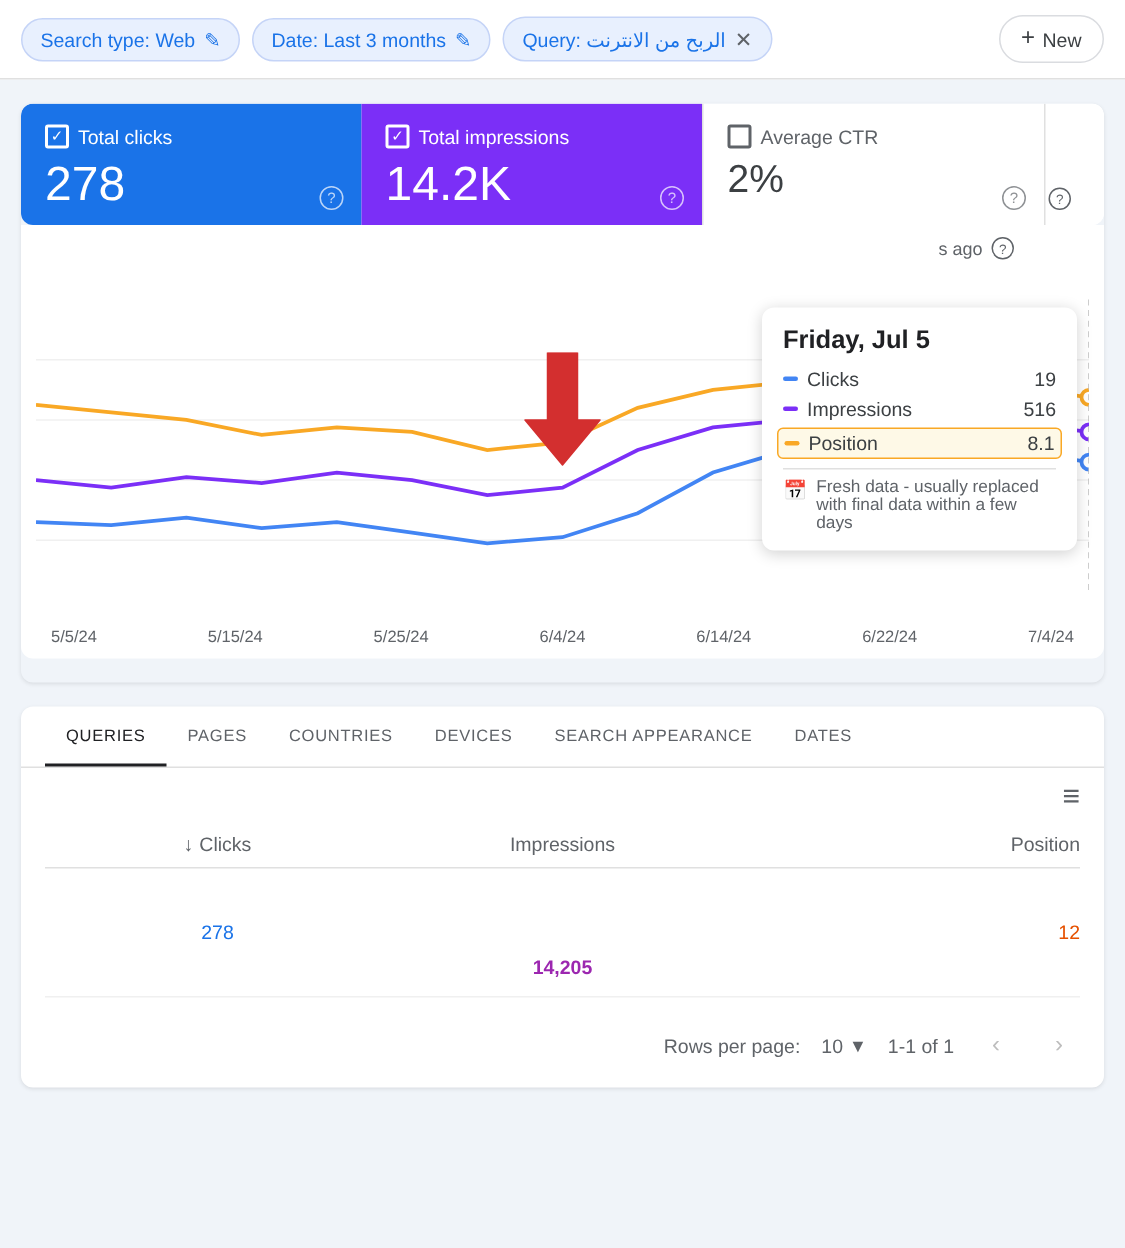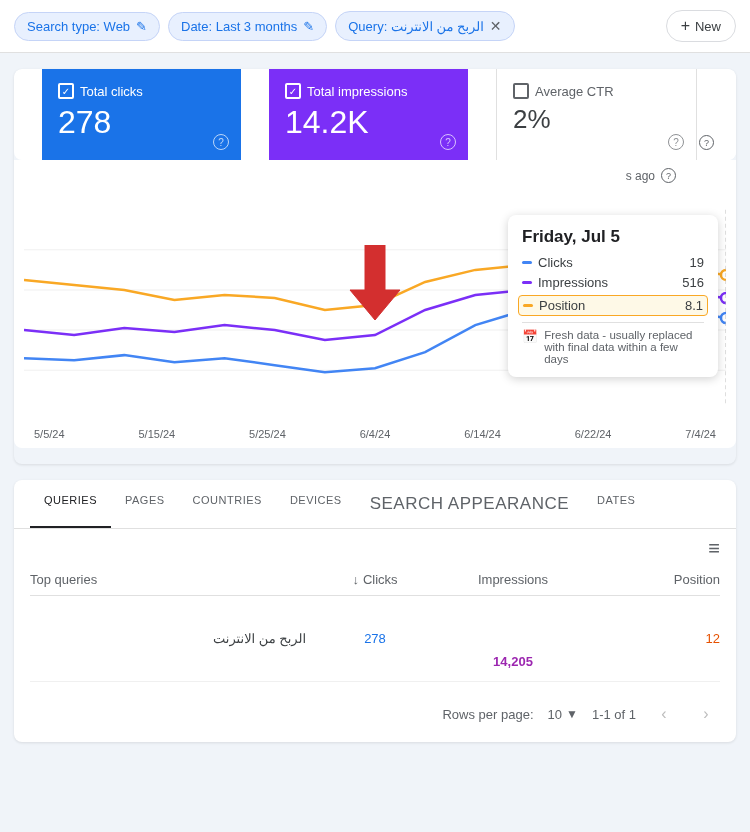--- a/index.html
+++ b/index.html
@@ -61,23 +61,22 @@
       gap: 0;
       background: #fff;
       border-radius: 8px;
       overflow: hidden;
       margin-bottom: 0;
       position: relative;
       z-index: 1;
     }
     .metric-card {
       flex: 1;
-      padding: 14px 16px 20px;
+      padding: 14px 16px 10px;
       position: relative;
-      margin-left: 28px;
     }
     .metric-card.blue {
       background: #1a73e8;
       color: #fff;
     }
     .metric-card.purple {
       background: #7b2ff7;
       color: #fff;
     }
     .metric-card.white {
@@ -510,42 +509,40 @@
     </div>
   </div>
 
   <div class="bottom-section" style="box-shadow:0 1px 3px rgba(0,0,0,0.1);">
 
     <div class="tabs">
       <div class="tab active">QUERIES</div>
       <div class="tab">PAGES</div>
       <div class="tab">COUNTRIES</div>
       <div class="tab">DEVICES</div>
-      <div class="tab" style="font-size:17px;">SEARCH APPEARANCE</div>
+      <div class="tab" style="font-size:11px;">SEARCH APPEARANCE</div>
       <div class="tab">DATES</div>
     </div>
 
     <div class="filter-row">
       <span class="filter-lines-icon">≡</span>
     </div>
 
     <div class="table-container">
 
       <div class="table-header-row">
-        <div class="col-query">Top queries</div>
         <div class="col-clicks">
           <span style="font-size:13px;">↓</span>
           <span>Clicks</span>
         </div>
         <div class="col-impressions">Impressions</div>
         <div class="col-position">Position</div>
       </div>
 
       <div class="table-data-row">
-        <div class="col-query-val">الربح من الانترنت</div>
         <div class="col-clicks-val">278</div>
         <div class="col-impressions-val">14,205</div>
         <div class="col-position-val">12</div>
       </div>
     </div>
 
     <div class="pagination">
       <span class="pagination-label">Rows per page:</span>
       <div class="pagination-select-wrapper">
         <span>10</span>

